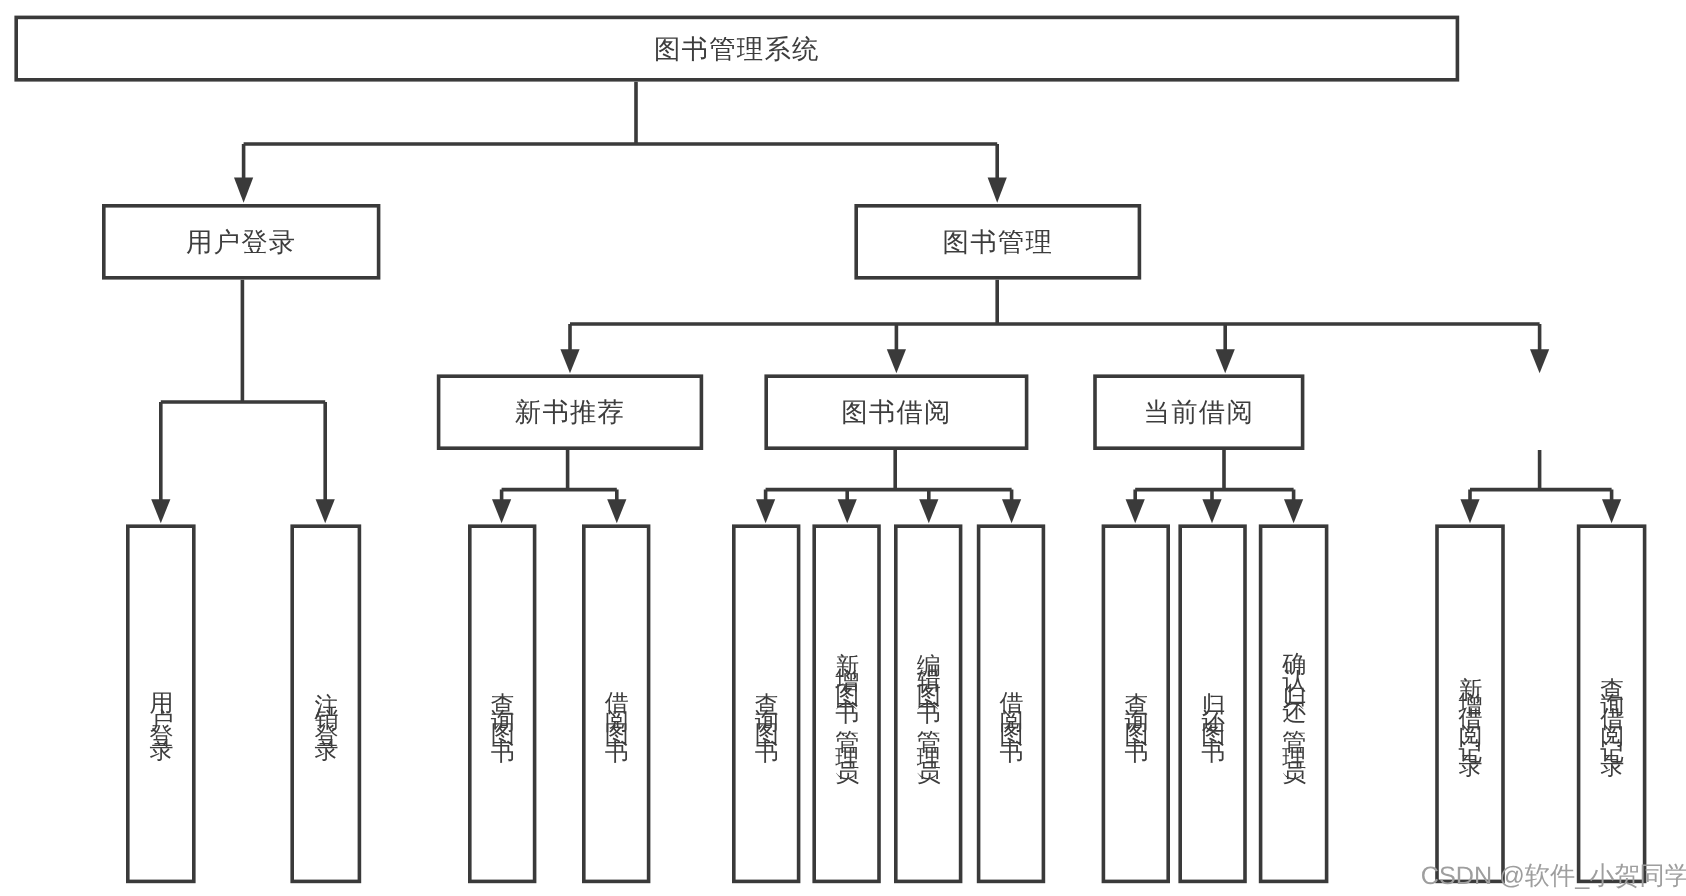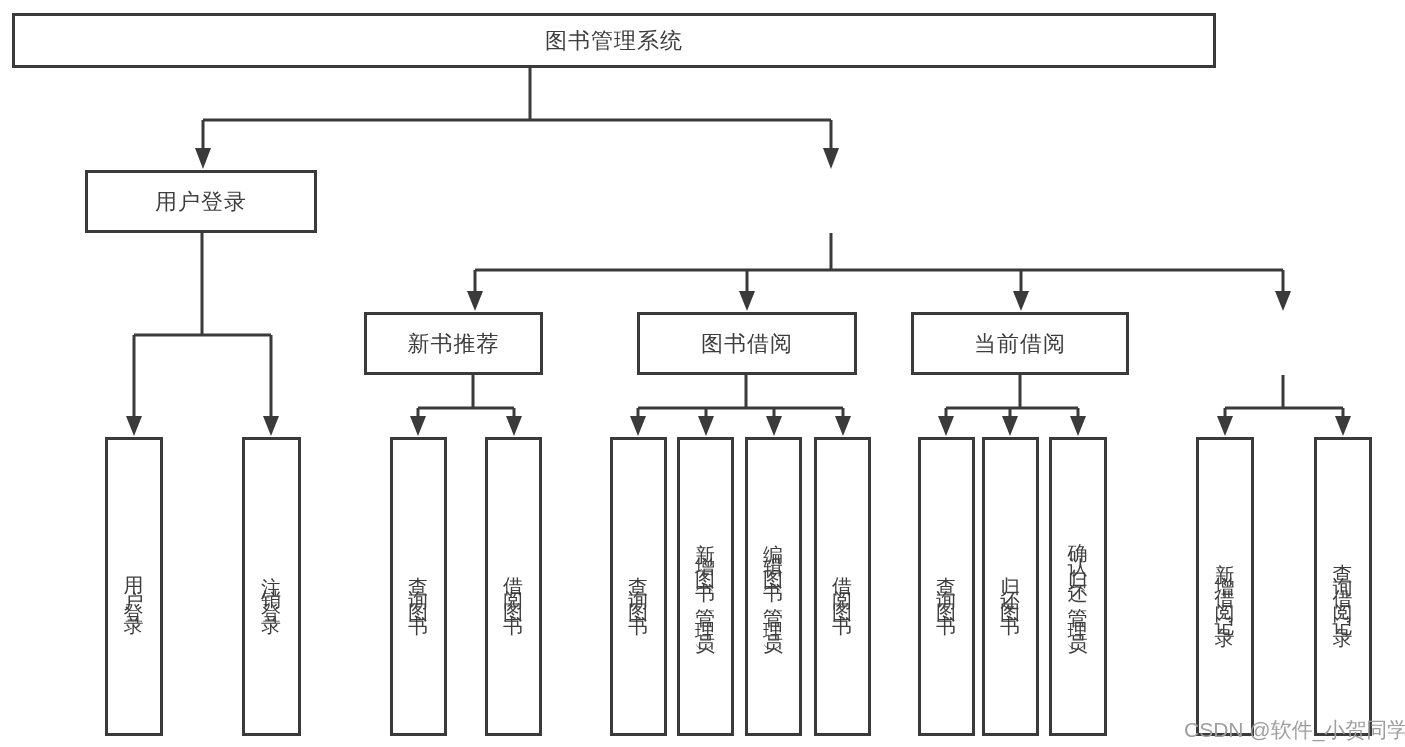--- a/index.html
+++ b/index.html
@@ -96,24 +96,25 @@
       <polygon points="1002,416 1018,416 1010,436"></polygon>
       <polygon points="1070,416 1086,416 1078,436"></polygon>
       <polygon points="1217,416 1233,416 1225,436"></polygon>
       <polygon points="1335,416 1351,416 1343,436"></polygon>
     </g>
   </svg>
 
   <div class="node h-node" style="left:12px; top:13px; width:1204px; height:55px;">图书管理系统</div>
 
   <div class="node h-node" style="left:85px; top:170px; width:232px; height:63px;">用户登录</div>
+  <div class="node h-node" style="left:712px; top:170px; width:239px; height:63px;">图书管理</div>
 
-  <div class="node h-node" style="left:364px; top:312px; width:179px; height:63px;">新书推荐</div>
+  <div class="node h-node" style="left:364px; top:312px; width:222px; height:63px;">新书推荐</div>
   <div class="node h-node" style="left:637px; top:312px; width:220px; height:63px;">图书借阅</div>
-  <div class="node h-node" style="left:911px; top:312px; width:218px; height:63px;text-align:center;">当前借阅</div>
+  <div class="node h-node" style="left:911px; top:312px; width:176px; height:63px;text-align:center;">当前借阅</div>
 
   <div class="node v-node" style="left:105px; width:58px;">用户登录</div>
   <div class="node v-node" style="left:242px; width:59px;">注销登录</div>
 
   <div class="node v-node" style="left:390px; width:57px;">查询图书</div>
   <div class="node v-node" style="left:485px; width:57px;">借阅图书</div>
 
   <div class="node v-node" style="left:610px; width:57px;">查询图书</div>
   <div class="node v-node" style="left:677px; width:57px;">新增图书（管理员）</div>
   <div class="node v-node" style="left:745px; width:57px;">编辑图书（管理员）</div>

